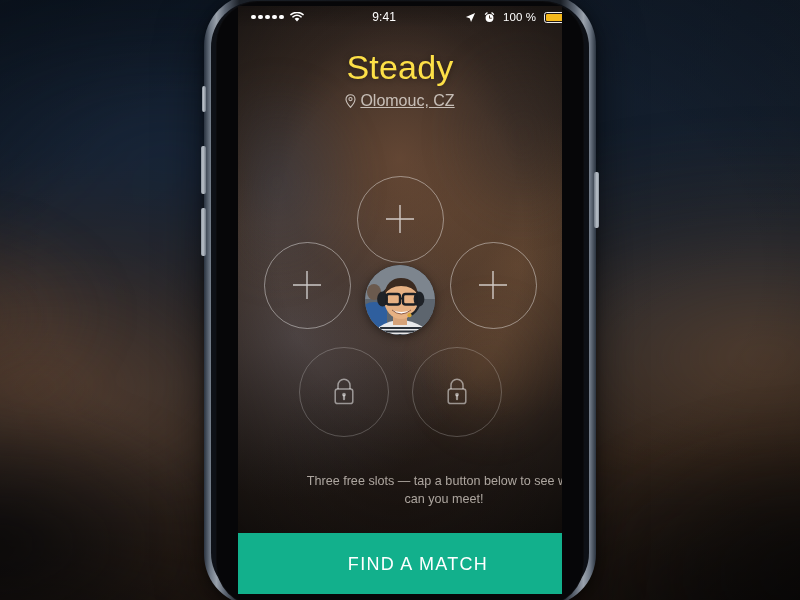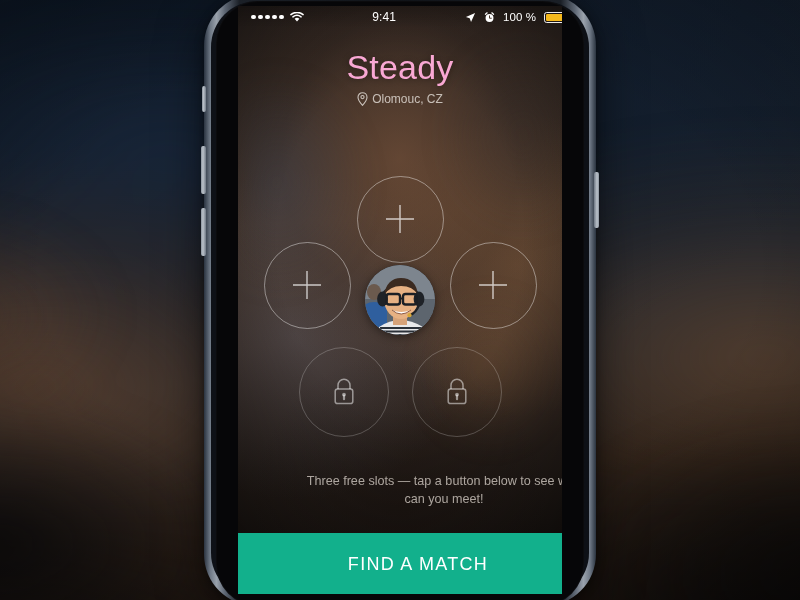--- a/index.html
+++ b/index.html
@@ -204,34 +204,35 @@
   .header {
     position: absolute;
     left: 0; top: 44px;
     width: 324px;
     text-align: center;
     z-index: 10;
   }
   .app-title {
     font-size: 34px;
     font-weight: 300;
-    color: #f9a8d4;
+    color: #fde047;
     letter-spacing: 0.2px;
     line-height: 1.05;
     text-shadow: 0 1px 6px rgba(0,0,0,0.4);
   }
   .location-row {
     margin-top: 6px;
     display: flex;
     align-items: center;
     justify-content: center;
     gap: 4px;
     color: rgba(226,220,214,0.82);
-    font-size: 12px;
+    font-size: 16px;
     font-weight: 300;
+    text-decoration: underline;
   }
 
   
   .cluster {
     position: absolute;
     left: 0; top: 0;
     width: 324px;
     height: 588px;
     z-index: 8;
   }

